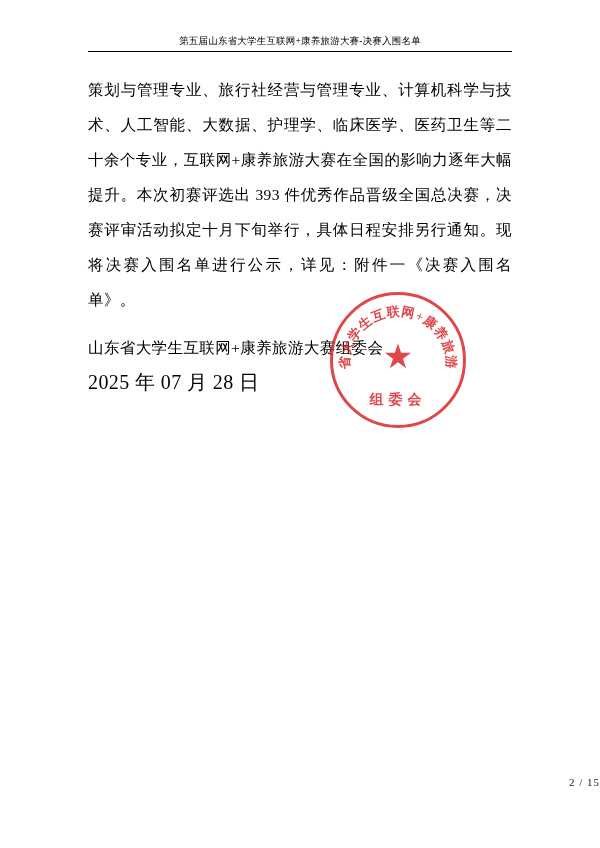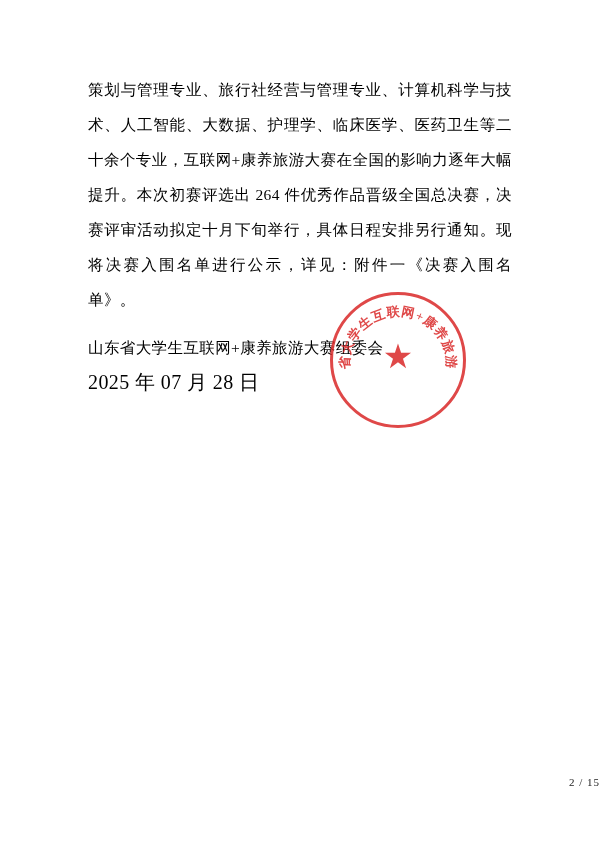--- a/index.html
+++ b/index.html
@@ -147,41 +147,46 @@
     color: #222;
     letter-spacing: 1px;
     font-family: "Liberation Serif", "DejaVu Serif", serif;
   }
 </style>
 </head>
 <body>
 
 <div class="page">
 
+  <div class="header">
+    <div class="header-title">第五届山东省大学生互联网+康养旅游大赛-决赛入围名单</div>
+    <div class="header-rule"></div>
+  </div>
 
   <div class="body-block">
-    <div class="para">策划与管理专业、旅行社经营与管理专业、计算机科学与技术、人工智能、大数据、护理学、临床医学、医药卫生等二十余个专业，互联网+康养旅游大赛在全国的影响力逐年大幅提升。本次初赛评选出 264 件优秀作品晋级全国总决赛，决赛评审活动拟定十月下旬举行，具体日程安排另行通知。现将决赛入围名单进行公示，详见：附件一《决赛入围名单》。</div>
+    <div class="para">策划与管理专业、旅行社经营与管理专业、计算机科学与技术、人工智能、大数据、护理学、临床医学、医药卫生等二十余个专业，互联网+康养旅游大赛在全国的影响力逐年大幅提升。本次初赛评选出 393 件优秀作品晋级全国总决赛，决赛评审活动拟定十月下旬举行，具体日程安排另行通知。现将决赛入围名单进行公示，详见：附件一《决赛入围名单》。</div>
   </div>
 
   <div class="sign-block">
     <div class="sign-line">山东省大学生互联网+康养旅游大赛组委会</div>
     <div class="sign-date">2025 年 07 月 28 日</div>
   </div>
 
   <div class="seal">
     <div class="seal-inner">
       <svg class="seal-arc" viewBox="0 0 130 130">
         <defs>
           <path id="arcpath" d="M 16,70 A 49,49 0 1 1 114,70"></path>
         </defs>
         <text>
           <textPath href="#arcpath" startOffset="50%" text-anchor="middle">山东省大学生互联网+康养旅游大赛</textPath>
         </text>
       </svg>
       <div class="seal-star">★</div>
+      <div class="seal-bottom">组委会</div>
     </div>
   </div>
 
   <div class="footer">
     <span class="page-number">2 / 15</span>
   </div>
 
 </div>
 
 </body></html>

